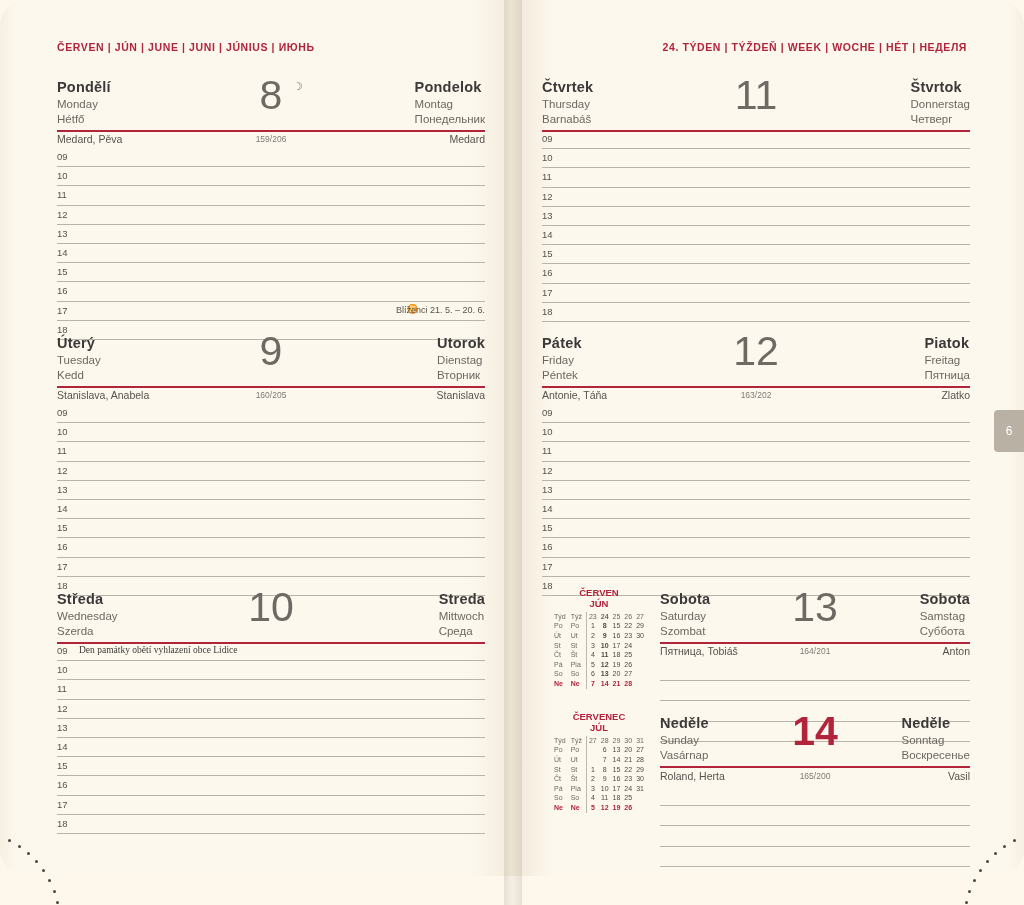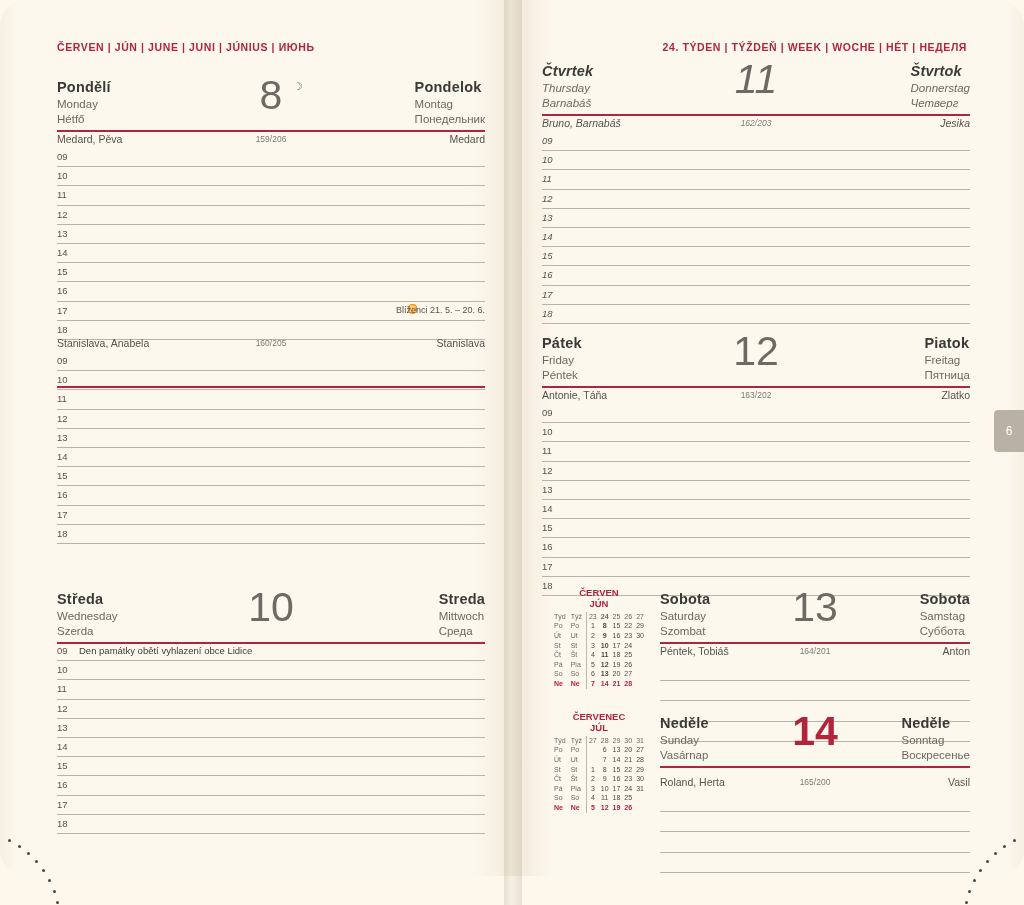--- a/index.html
+++ b/index.html
@@ -32,21 +32,21 @@
   .bignum.red{color:#b2243c;font-weight:bold;}
   .moon{position:absolute;font-size:11px;color:#6d6a64;}
   .rulered{position:absolute;left:0;right:0;height:1.6px;background:#b2243c;}
   .saints{position:relative;height:15px;font-size:10.5px;color:#55524d;}
   .saints .lft{position:absolute;left:0;top:0;}
   .saints .ctr{position:absolute;left:50%;transform:translateX(-50%);top:1px;font-size:8.5px;color:#7d7a74;}
   .saints .rgt{position:absolute;right:0;top:0;}
   .hours{position:relative;}
   .hrow{position:relative;height:18.2px;border-bottom:1px solid #b9b4aa;}
   .hrow .h{position:absolute;left:0;top:3px;font-size:9.5px;color:#55524d;}
-  .hrow .note{position:absolute;left:22px;top:3px;font-size:9.5px;color:#3b3a38;}
+  .hrow .note{position:absolute;left:22px;top:3px;font-size:9.5px;color:#3b3a38;font-family:Liberation Serif, serif;}
   .hrow .ev{position:absolute;right:0;top:3px;font-size:9px;color:#55524d;}
   .hrow .evico{position:absolute;right:66px;top:2px;font-size:9px;color:#55524d;}
 
   
   .mini{position:absolute;font-size:7px;color:#4d4a45;}
   .mini .mtitle{text-align:center;color:#b2243c;font-weight:bold;font-size:9.5px;line-height:1.15;}
   .mini table{border-collapse:collapse;margin-top:2px;}
   .mini td{padding:0 2px;height:9.6px;text-align:center;font-size:7px;line-height:9.6px;}
   .mini td.lab{color:#6b6862;text-align:left;padding-right:3px;}
   .mini td.lab2{color:#6b6862;text-align:left;padding-right:4px;border-right:1px solid #bdb8ae;}
@@ -119,20 +119,33 @@
               <span class="h">17</span>
               <span class="evico">♊</span>
               <span class="ev">Blíženci 21. 5. – 20. 6.</span>
             </div>
             <div class="hrow" style="height:18.2px">
               <span class="h">18</span>
             </div>
           </div>
         </div>
         <div class="day" style="left: 57px; top: 334px; width: 428px;">
+          <div class="names" style="height:52px">
+            <div class="nm-l">
+              <div class="nm1">Úterý</div>
+              <div class="nm2">Tuesday</div>
+              <div class="nm3">Kedd</div>
+            </div>
+            <div class="nm-r">
+              <div class="nm1">Utorok</div>
+              <div class="nm2">Dienstag</div>
+              <div class="nm3">Вторник</div>
+            </div>
+            <div class="bignum" style="left:50%">9</div>
+          </div>
           <div class="rulered" style="top:52px"></div>
           <div class="saints" style="margin-top:3px">
             <span class="lft">Stanislava, Anabela</span>
             <span class="ctr">160/205</span>
             <span class="rgt">Stanislava</span>
           </div>
           <div class="hours">
             <div class="hrow" style="height:18.2px">
               <span class="h">09</span>
             </div>
@@ -211,40 +224,35 @@
             </div>
             <div class="hrow" style="height:18.2px">
               <span class="h">18</span>
             </div>
           </div>
         </div>
       </div>
   </div>
   <div class="page right">
     <div class="inner" id="right-inner">
-        <div class="day" style="left: 30px; top: 62px; width: 428px; font-style: italic;">
+        <div class="day" style="left: 30px; top: 78px; width: 428px;">
           <div class="names" style="height:52px">
             <div class="nm-l">
               <div class="nm1">Čtvrtek</div>
               <div class="nm2">Thursday</div>
               <div class="nm3">Barnabáš</div>
             </div>
             <div class="nm-r">
               <div class="nm1">Štvrtok</div>
               <div class="nm2">Donnerstag</div>
               <div class="nm3">Четверг</div>
             </div>
             <div class="bignum" style="left:50%">11</div>
           </div>
           <div class="rulered" style="top:52px"></div>
-          <div class="saints" style="margin-top:3px">
-            <span class="lft">Bruno, Barnabáš</span>
-            <span class="ctr">162/203</span>
-            <span class="rgt">Jesika</span>
-          </div>
           <div class="hours">
             <div class="hrow" style="height:18.2px">
               <span class="h">09</span>
             </div>
             <div class="hrow" style="height:18.2px">
               <span class="h">10</span>
             </div>
             <div class="hrow" style="height:18.2px">
               <span class="h">11</span>
             </div>
@@ -333,21 +341,21 @@
             </div>
             <div class="nm-r">
               <div class="nm1">Sobota</div>
               <div class="nm2">Samstag</div>
               <div class="nm3">Суббота</div>
             </div>
             <div class="bignum" style="left:50%">13</div>
           </div>
           <div class="rulered" style="top:52px"></div>
           <div class="saints" style="margin-top:3px">
-            <span class="lft">Péntek, Tobiáš</span>
+            <span class="lft">Пятница, Tobiáš</span>
             <span class="ctr">164/201</span>
             <span class="rgt">Anton</span>
           </div>
           <div class="hours">
             <div class="hrow" style="height:19.5px"></div>
             <div class="hrow" style="height:19.5px"></div>
             <div class="hrow" style="height:19.5px"></div>
             <div class="hrow" style="height:19.5px"></div>
           </div>
         </div>
@@ -359,21 +367,21 @@
               <div class="nm3">Vasárnap</div>
             </div>
             <div class="nm-r">
               <div class="nm1">Neděle</div>
               <div class="nm2">Sonntag</div>
               <div class="nm3">Воскресенье</div>
             </div>
             <div class="bignum red" style="left:50%">14</div>
           </div>
           <div class="rulered" style="top:52px"></div>
-          <div class="saints" style="margin-top:10px">
+          <div class="saints" style="margin-top:4px">
             <span class="lft">Roland, Herta</span>
             <span class="ctr">165/200</span>
             <span class="rgt">Vasil</span>
           </div>
           <div class="hours">
             <div class="hrow" style="height:19.5px"></div>
             <div class="hrow" style="height:19.5px"></div>
             <div class="hrow" style="height:19.5px"></div>
             <div class="hrow" style="height:19.5px"></div>
           </div>

